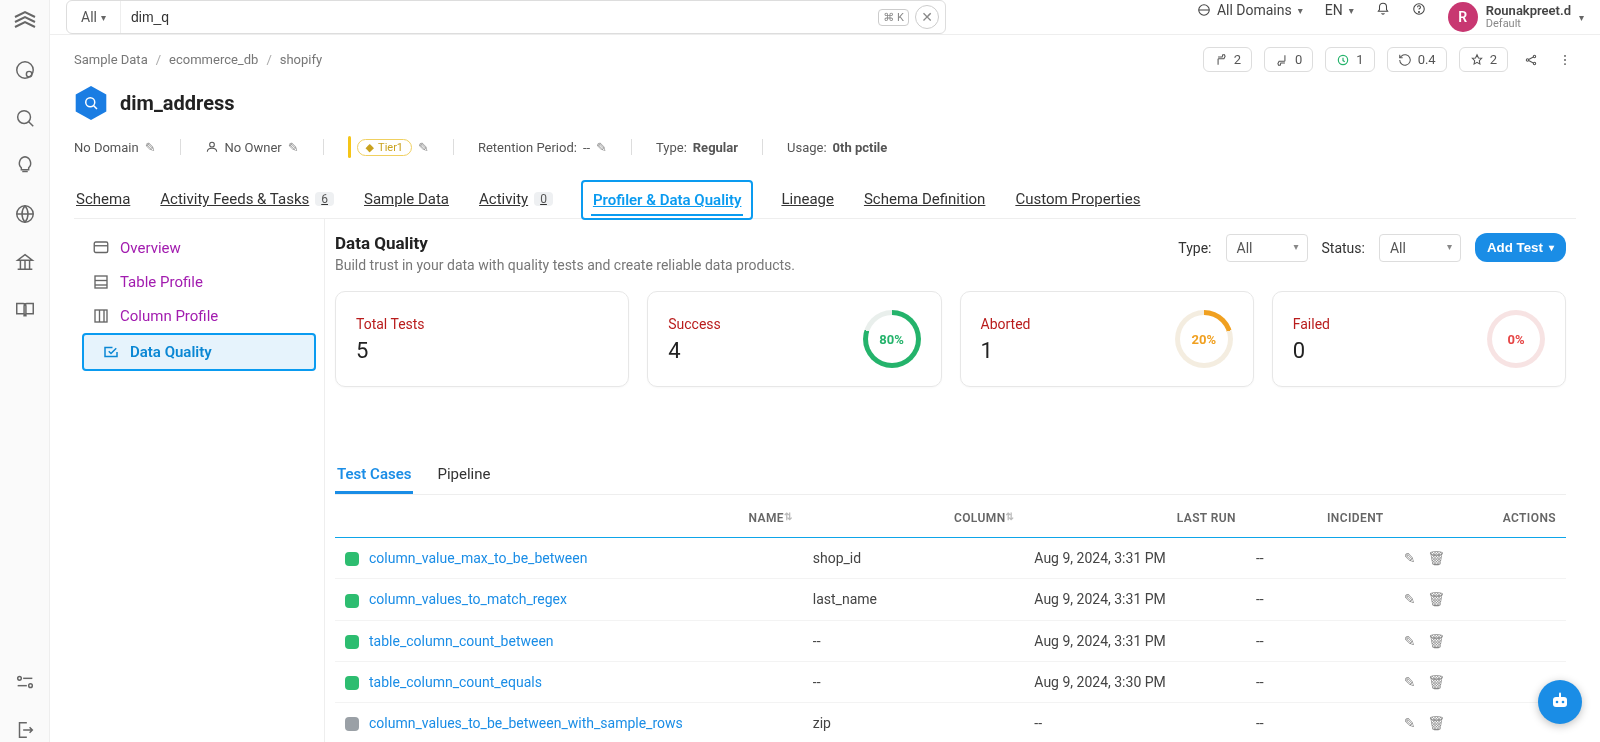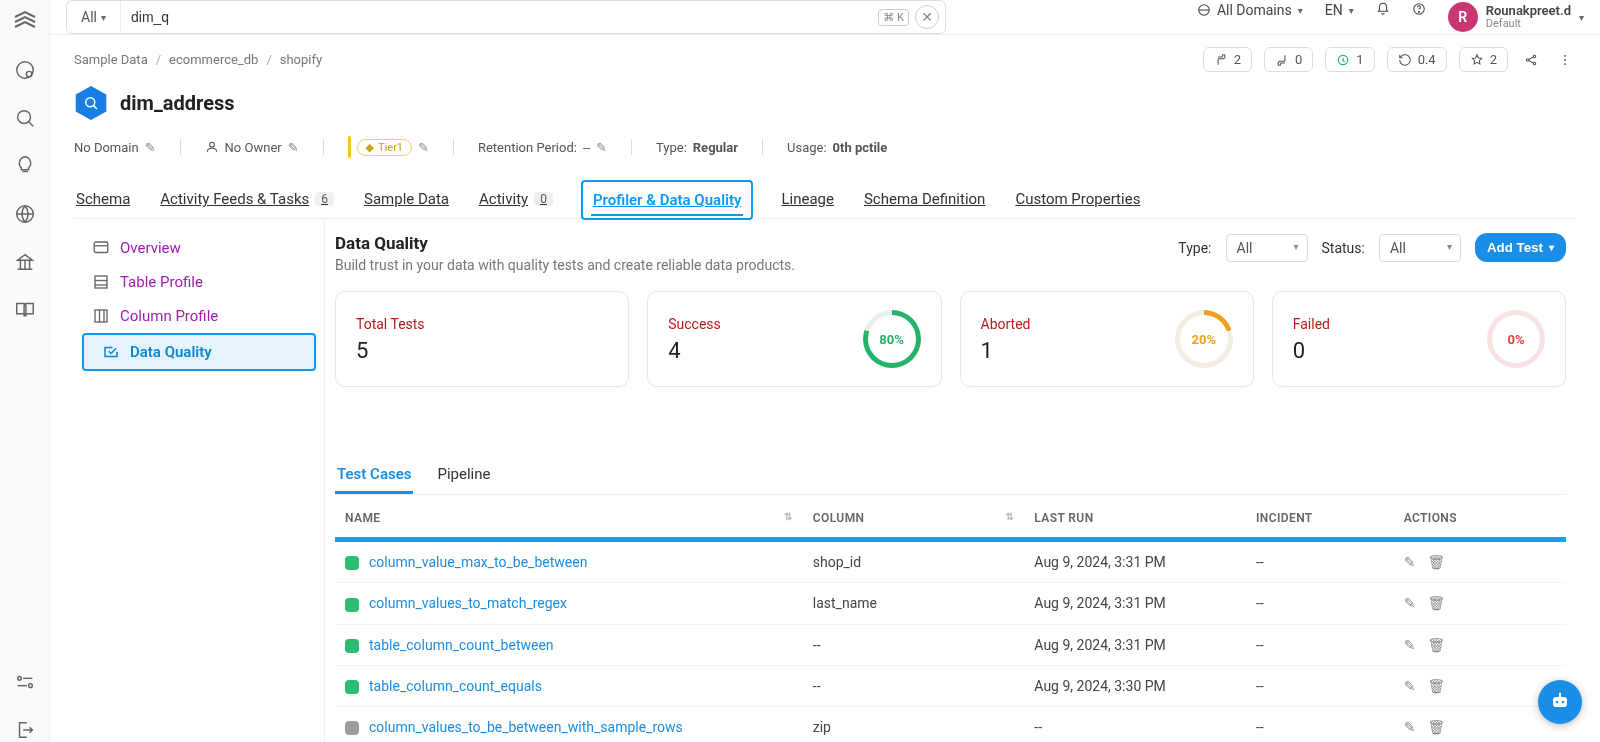--- a/index.html
+++ b/index.html
@@ -76,21 +76,21 @@
     .ring.green::before, .ring.orange::before, .ring.red::before { content:""; position:absolute; inset:5px; background:#fff; border-radius:50%; }
     .ring span { position:relative; z-index:1; font-size:13px; }
     .ring.orange { color:#f0a020; background: conic-gradient(#f0a020 0 20%, #f4ede0 20% 100%); }
     .ring.red { color:#e64545; background: conic-gradient(#f7e3e3 0 100%, #f7e3e3 0 100%); }
 
     .subtabs { display:flex; gap:22px; margin-top:22px; border-bottom:1px solid #eee; }
     .subtab { padding:8px 2px; cursor:pointer; color:#333; font-size:15px;margin-top:48px; }
     .subtab.active { color:#1a8de6; border-bottom:3px solid #1a8de6; font-weight:600; }
 
     table { width:100%; border-collapse:collapse; margin-top:4px; }
-    th { text-align:left; font-size:12px; color:#666; font-weight:600; padding:12px 10px; border-bottom:5px solid #0ea5e9; letter-spacing:0.4px; }
+    th { text-align:right; font-size:12px; color:#666; font-weight:600; padding:12px 10px; border-bottom:1px solid #0ea5e9; letter-spacing:0.4px; }
     th .sort { float:right; color:#bbb; font-size:10px; }
     td { padding:12px 10px; border-bottom:1px solid #f3f3f3; font-size:14px; color:#444; vertical-align:middle; }
     .status-sq { display:inline-block; width:14px; height:14px; border-radius:4px; margin-right:10px; vertical-align:middle; }
     .status-sq.yellow { background:#f5b417; }
     .status-sq.green { background:#2dbd70; }
     .status-sq.gray { background:#9aa0a6; }
     .test-name { color:#1a8de6; cursor:pointer; }
     .row-actions { display:flex; gap:12px; color:#888; }
     .row-actions span { cursor:pointer; }
 

